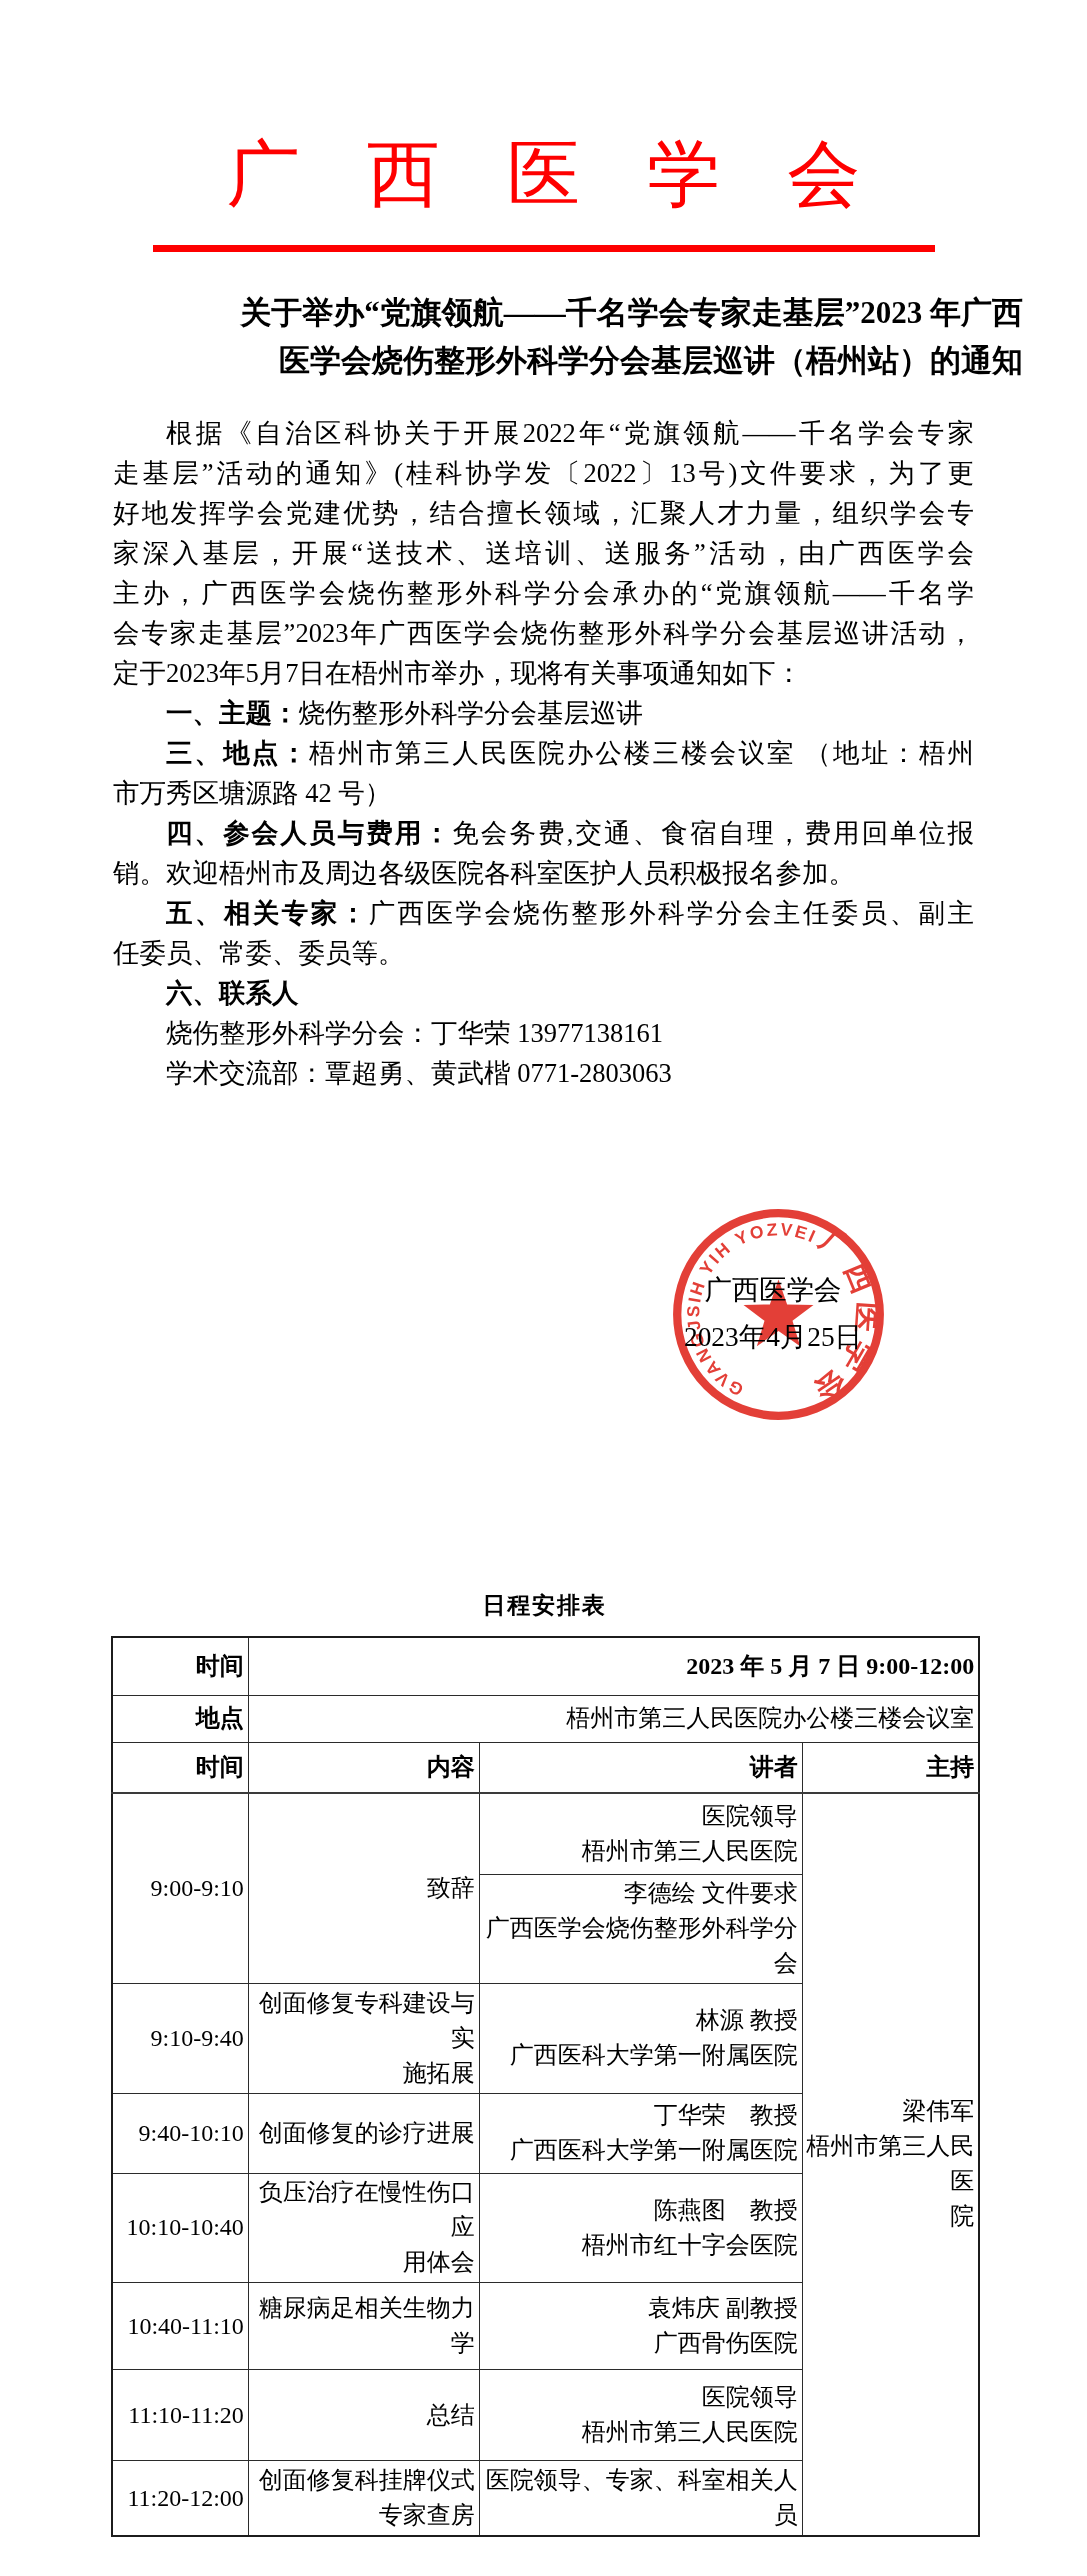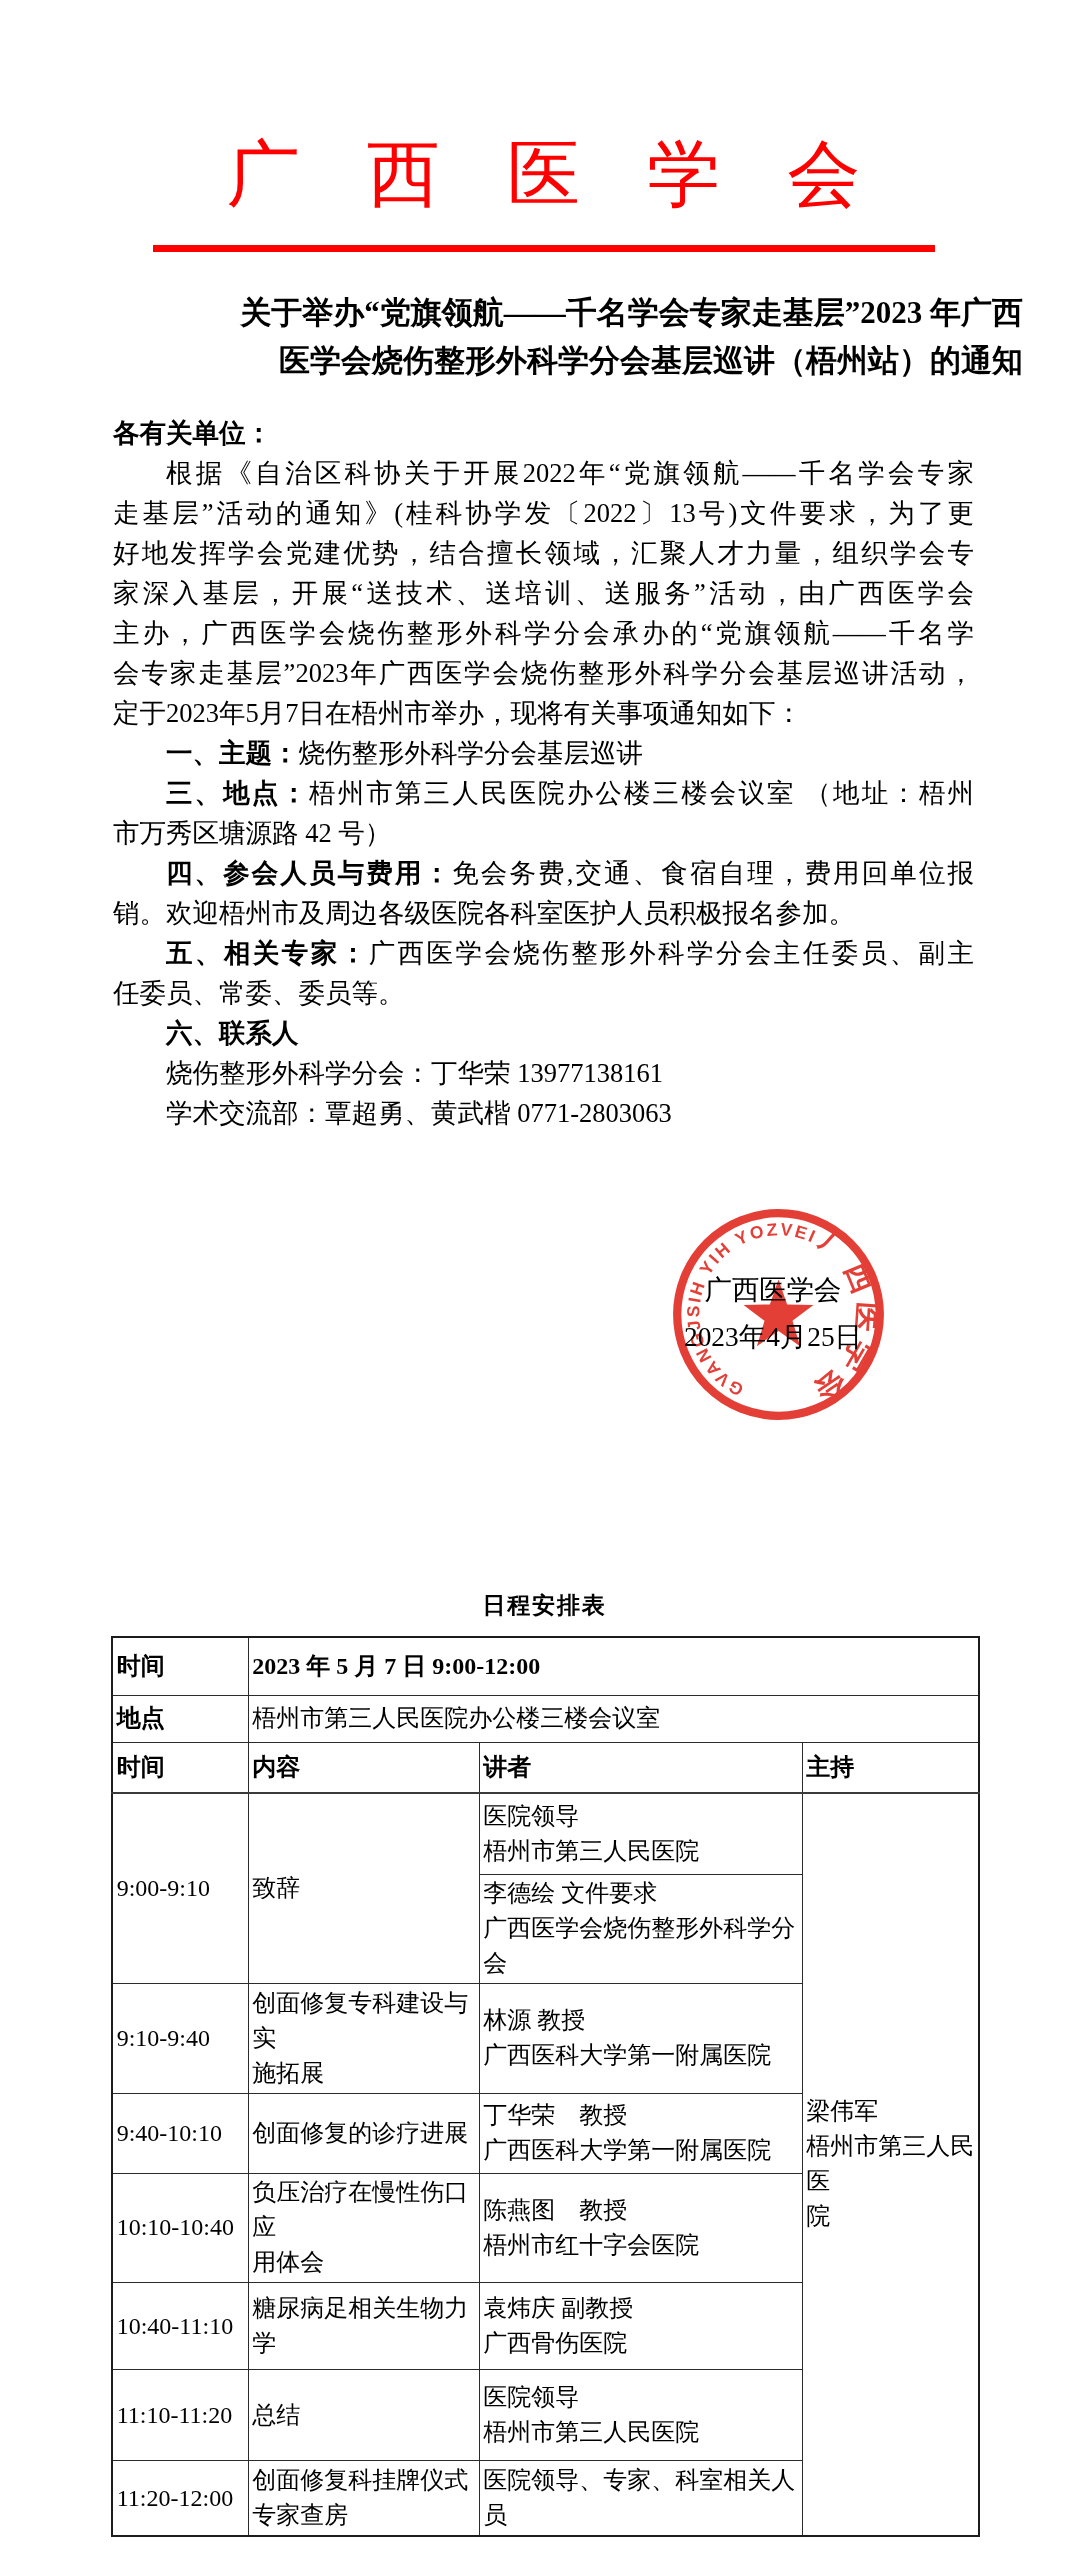--- a/index.html
+++ b/index.html
@@ -38,42 +38,41 @@
   .sched-title{
     position:absolute;top:1590px;left:64px;width:961px;text-align:center;
     font-size:23px;font-weight:bold;letter-spacing:1.8px;
   }
   .sched{position:absolute;top:1636px;left:111px;}
   table.sched-table{
     border-collapse:collapse;table-layout:fixed;width:867px;
     font-size:24px;border:2.7px solid #1c1c1c;
   }
   .sched-table td{
-    border:1.8px solid #2b2b2b;text-align:left;vertical-align:middle;
+    border:1.8px solid #2b2b2b;text-align:right;vertical-align:middle;
     padding:1.8px 3.7px;line-height:35px;overflow:hidden;
   }
   .sched-table tr.hdr td{border-bottom:2.7px solid #3a3a3a;}
   .tt{white-space:nowrap;}
   .cell-lines div{line-height:35px;}
 </style>
 </head>
 <body>
 
 <div class="page">
 
   <div class="org-title">广西医学会</div>
   <div class="red-rule"></div>
 
   <div class="doc-title">
     <div>关于举办“党旗领航——千名学会专家走基层”2023 年广西</div>
     <div>医学会烧伤整形外科学分会基层巡讲（梧州站）的通知</div>
   </div>
 
   <div class="body-text">
-    <div class="line b">各有关单位：</div>
 
     <div class="fill ind">根据《自治区科协关于开展2022年“党旗领航——千名学会专家</div>
     <div class="fill">走基层”活动的通知》(桂科协学发〔2022〕13号)文件要求，为了更</div>
     <div class="fill">好地发挥学会党建优势，结合擅长领域，汇聚人才力量，组织学会专</div>
     <div class="fill">家深入基层，开展“送技术、送培训、送服务”活动，由广西医学会</div>
     <div class="fill">主办，广西医学会烧伤整形外科学分会承办的“党旗领航——千名学</div>
     <div class="fill">会专家走基层”2023年广西医学会烧伤整形外科学分会基层巡讲活动，</div>
     <div class="line">定于2023年5月7日在梧州市举办，现将有关事项通知如下：</div>
 
     <div class="line ind"><span class="b">一、主题：</span><span>烧伤整形外科学分会基层巡讲</span></div>

